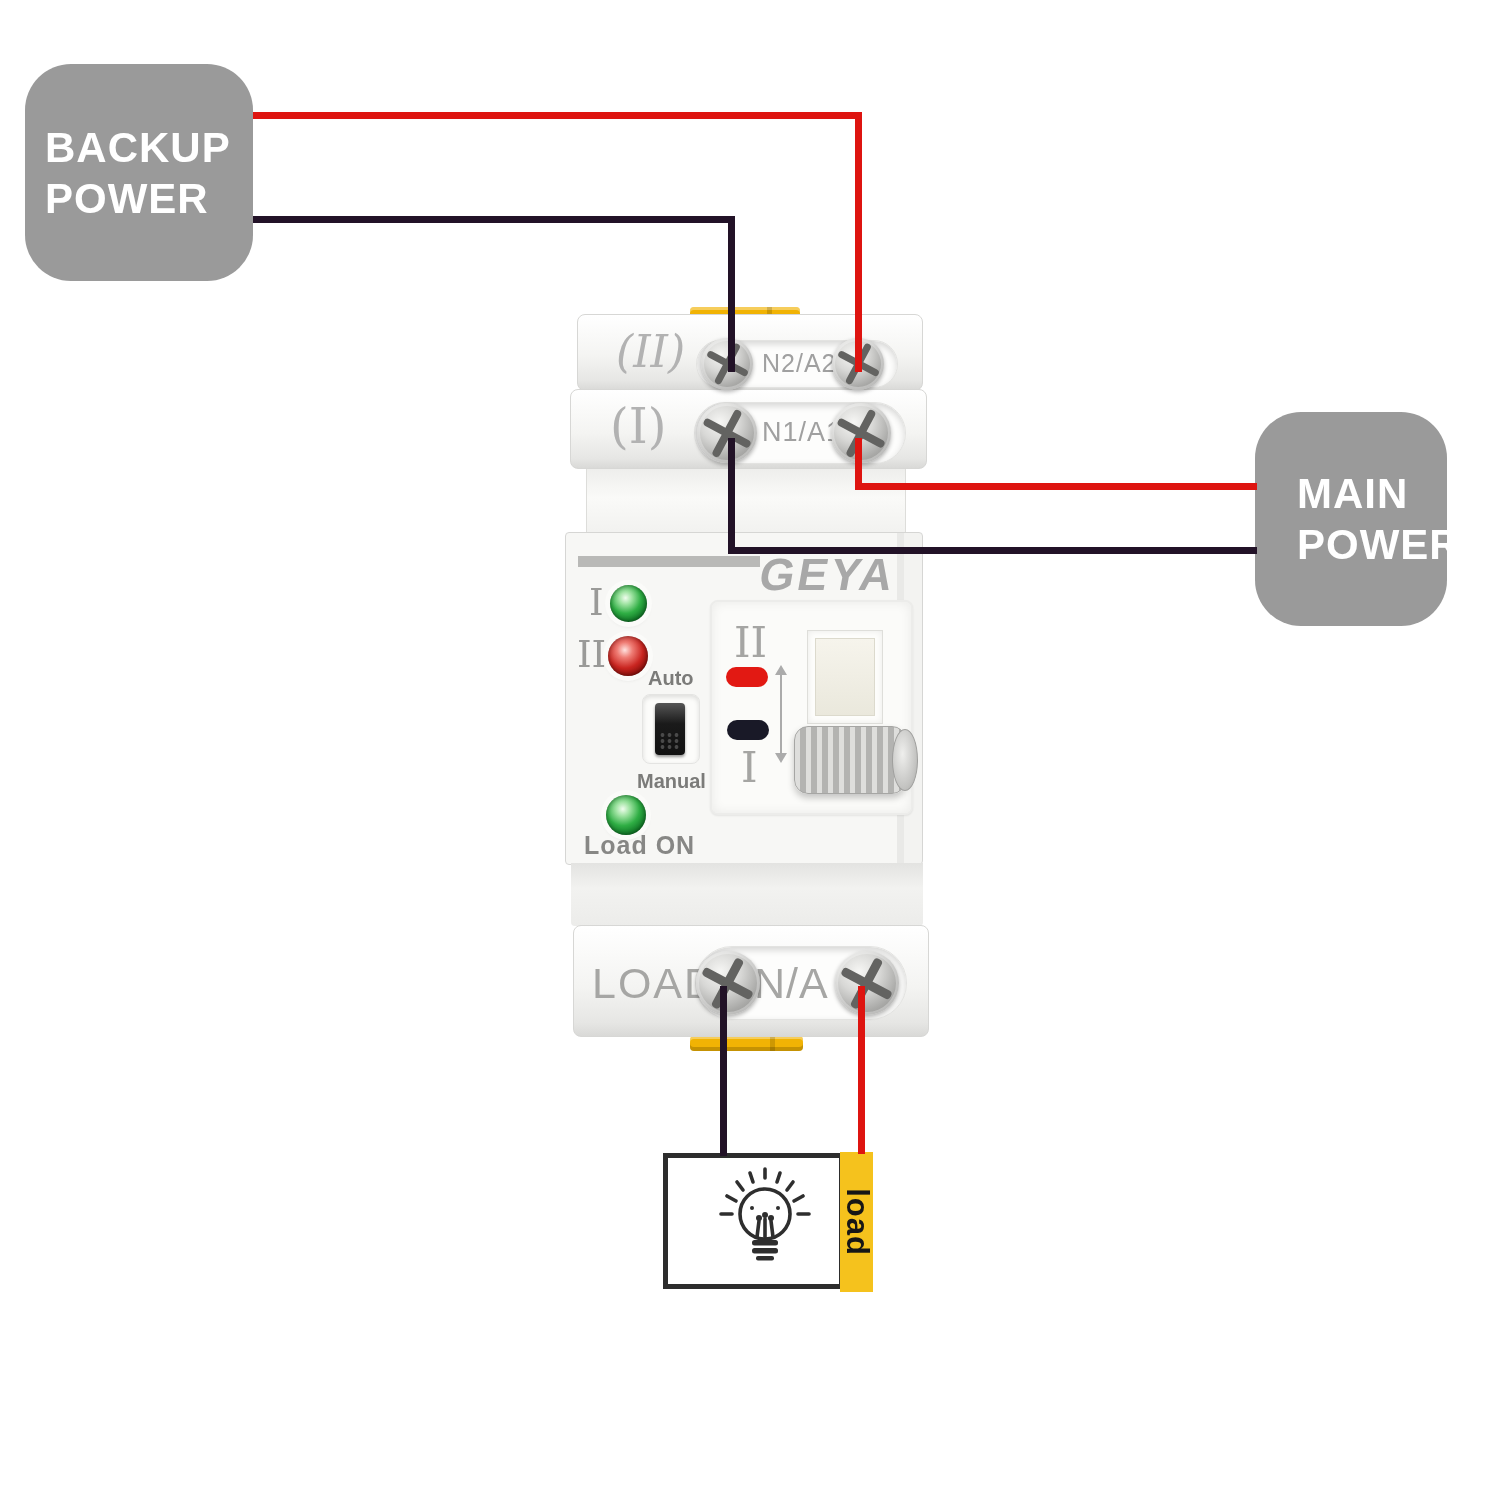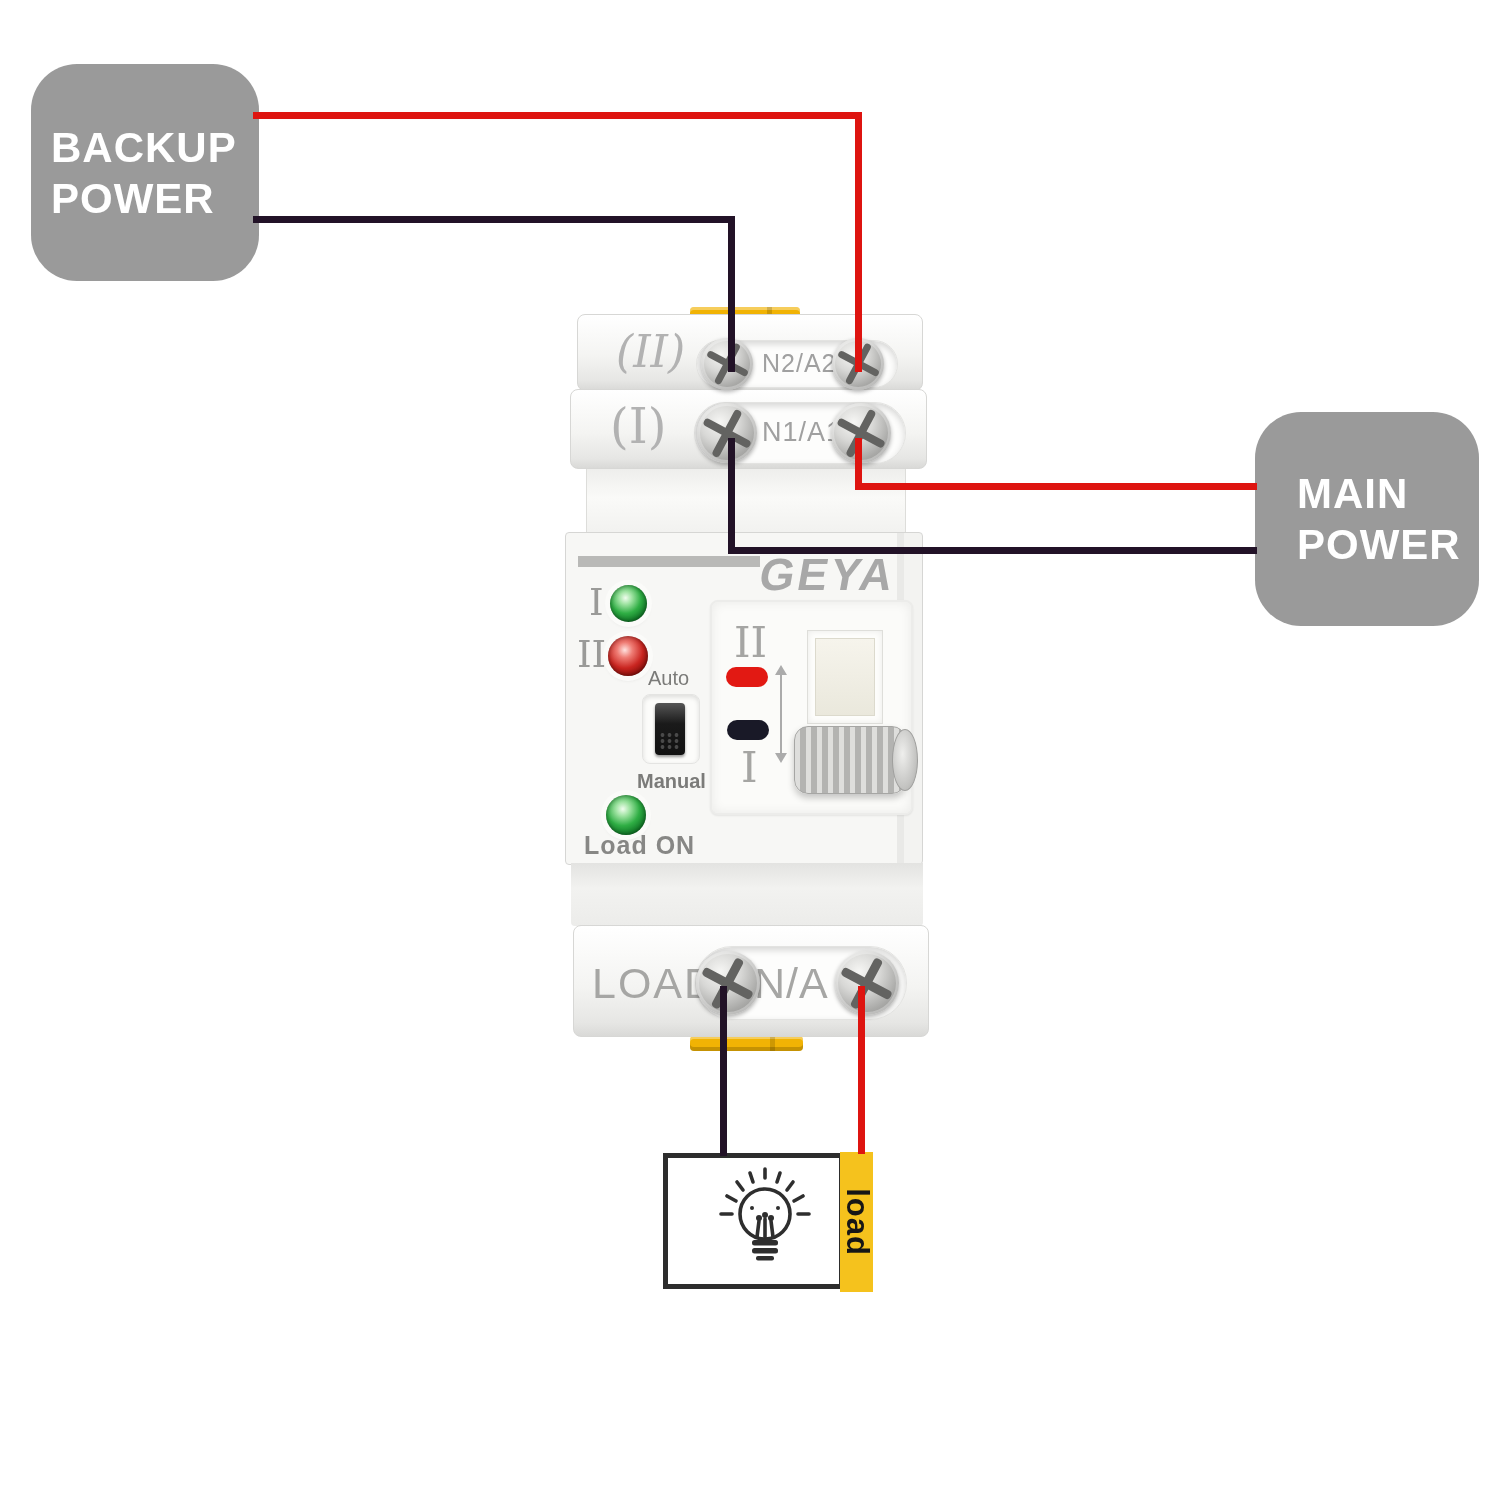--- a/index.html
+++ b/index.html
@@ -5,23 +5,23 @@
   html,body{margin:0;padding:0;background:#ffffff;}
   *{box-sizing:border-box;}
   #stage{
     position:relative;width:1500px;height:1500px;background:#ffffff;overflow:hidden;
     font-family:"Liberation Sans",sans-serif;
   }
   
   .power-box{position:absolute;background:var(--box-gray);border-radius:46px;z-index:2;}
   .power-box .ptext{position:absolute;color:#ffffff;font-weight:800;font-size:42px;
     line-height:1.22;letter-spacing:1px;}
-  #backup-box{left:25px;top:64px;width:228px;height:217px;margin-left:6px;}
+  #backup-box{left:25px;top:64px;width:228px;height:217px;}
   #backup-box .ptext{left:20px;top:58px;}
-  #main-box{left:1255px;top:412px;width:224px;height:214px;}
+  #main-box{left:1255px;top:412px;width:192px;height:214px;}
   #main-box .ptext{left:42px;top:56px;}
   
   .wire{position:absolute;z-index:30;}
   .wire.red{background:var(--wire-red);}
   .wire.blk{background:var(--wire-black);}
   #w-bk-live-h {left:253px;top:112px;width:609px;height:7px;}
   #w-bk-live-v {left:855px;top:112px;width:7px;height:260px;}
   #w-bk-neu-h {left:253px;top:216px;width:482px;height:7px;}
   #w-bk-neu-v {left:728px;top:216px;width:7px;height:156px;}
   #w-mn-live-v{left:855px;top:438px;width:7px;height:52px;}
@@ -89,21 +89,21 @@
   .led.green{background:radial-gradient(circle at 42% 35%,#f0fdee 0%,#9fe3a2 20%,#2fae44 48%,#0c6e22 78%,#064414 100%);}
   .led.red{background:radial-gradient(circle at 42% 35%,#ffe2df 0%,#ef7d75 22%,#c92520 52%,#7c0b07 82%,#540504 100%);}
   #led-i {left:610px;top:585px;width:37px;height:37px;}
   #led-ii{left:608px;top:636px;width:40px;height:40px;}
   #led-load{left:606px;top:795px;width:40px;height:40px;}
   .led-label{position:absolute;font-family:"DejaVu Serif",serif;color:#9a9a98;z-index:3;}
   #lbl-i {left:589px;top:581px;font-size:37px;}
   #lbl-ii{left:577px;top:633px;font-size:37px;}
   #lbl-loadon{position:absolute;left:584px;top:831px;font-size:25px;font-weight:700;
     color:#878785;letter-spacing:1px;z-index:3;}
-  #lbl-auto{position:absolute;left:648px;top:667px;font-size:20px;font-weight:400;color:#7b7b79;z-index:4;}
+  #lbl-auto{position:absolute;left:648px;top:667px;font-size:20px;font-weight:700;color:#7b7b79;z-index:4;}
   #lbl-manual{position:absolute;left:637px;top:770px;font-size:20px;font-weight:700;color:#7b7b79;z-index:4;}
   #toggle-recess{position:absolute;left:642px;top:694px;width:58px;height:70px;border-radius:8px;
     background:#fcfcfa;border:1px solid #e4e4e2;box-shadow:inset 0 2px 5px rgba(0,0,0,.13);z-index:3;}
   #mode-toggle{position:absolute;left:655px;top:703px;width:30px;height:52px;border-radius:4px;z-index:4;
     background:linear-gradient(180deg,#565656 0%,#1a1a1a 40%,#111111 100%);
     box-shadow:0 2px 3px rgba(0,0,0,.4);}
   #mode-toggle::after{content:"";position:absolute;left:4px;right:4px;bottom:5px;height:18px;
     background-image:radial-gradient(circle,#4a4a4a 1.6px,transparent 2.2px);background-size:7px 6px;}
   #sel-panel{position:absolute;left:710px;top:600px;width:203px;height:215px;border-radius:8px;z-index:3;
     background:#fbfbf9;border:2px solid #ececea;

